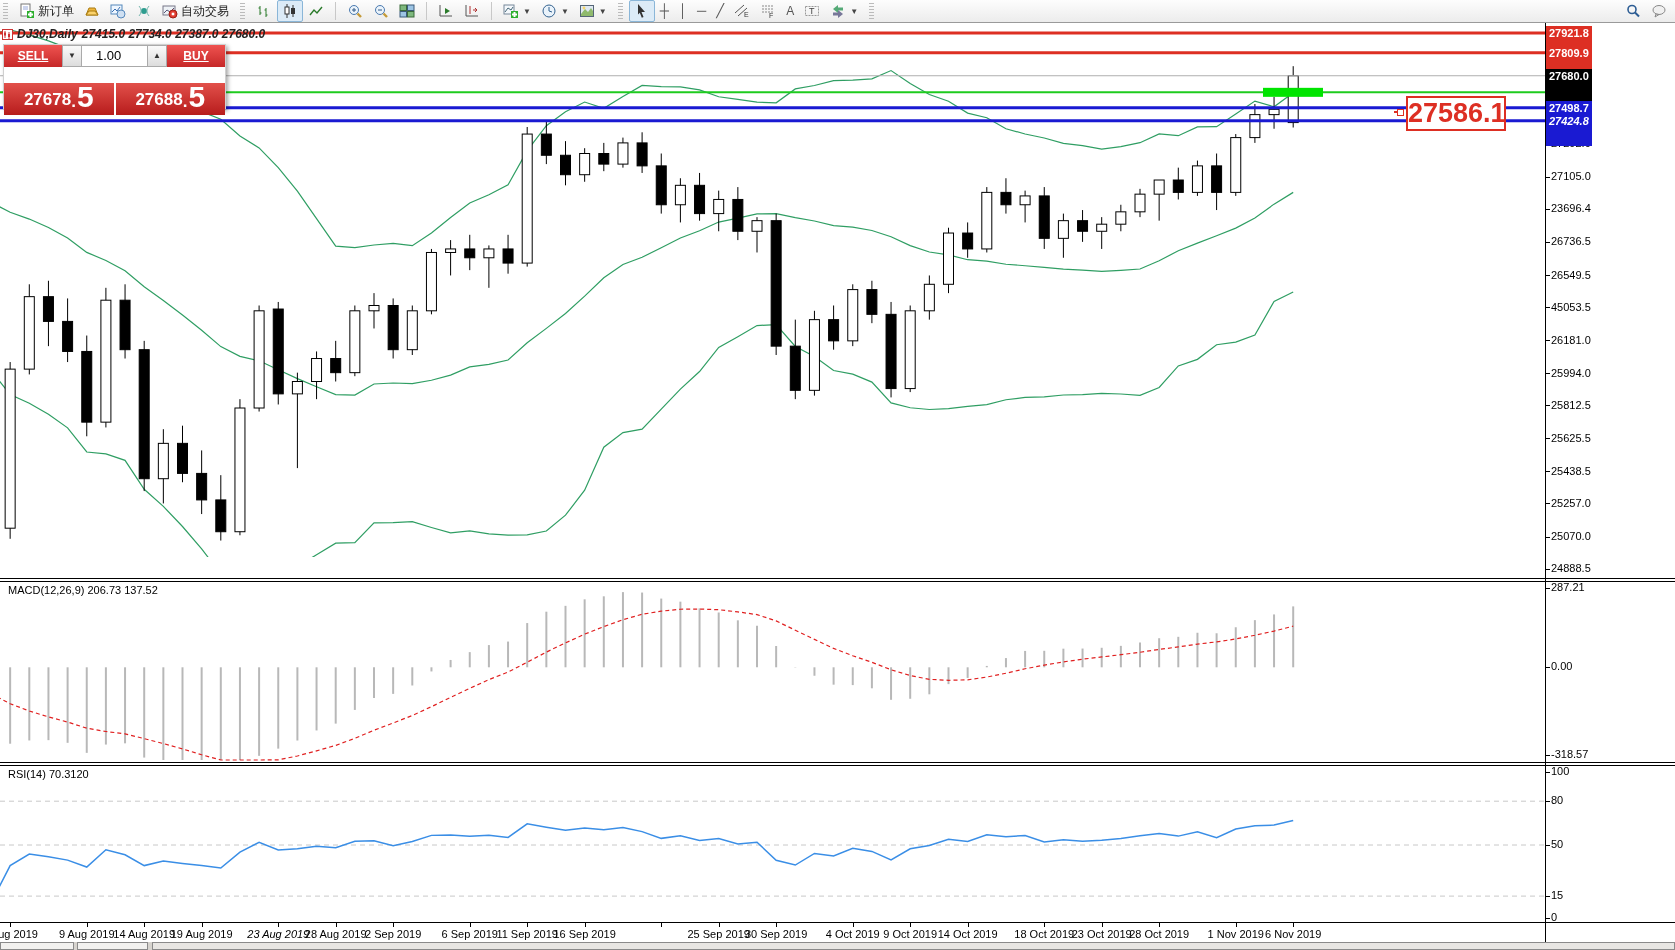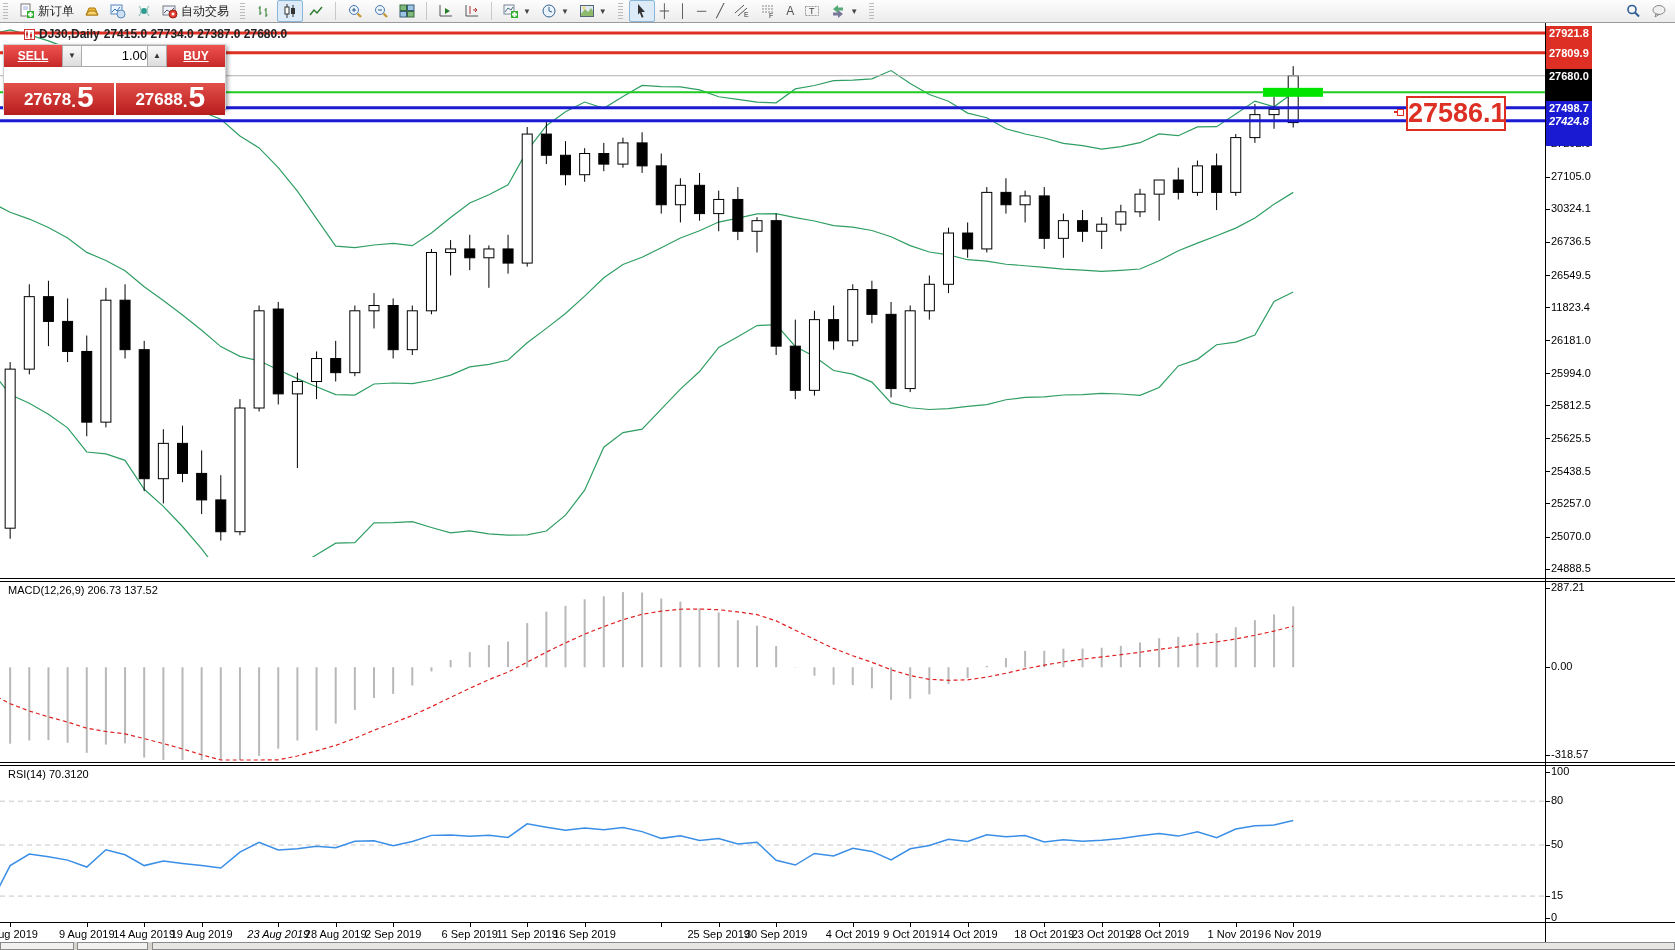--- a/index.html
+++ b/index.html
@@ -20,41 +20,41 @@
   .tfbtn{height:18px;min-width:26px;text-align:center;line-height:18px;padding:0 4px;
     border:1px solid transparent;border-radius:2px;font-size:12px;color:#333;}
   .tfbtn.active{border-color:#9a9a9a;background:#f6f6f6;box-shadow:inset 0 0 2px #bbb;}
   .icon16{width:16px;height:16px;display:inline-block;}
   .glyph{font-size:13px;color:#555;line-height:16px;}
   
   #chartwin{position:absolute;left:0;top:22px;width:1675px;height:920px;background:#fff;}
   #chart-svg{position:absolute;left:0;top:0;z-index:1;}
   .pane-sep{position:absolute;left:0;width:1675px;height:1px;background:#000;z-index:4;}
   #axis-border{position:absolute;left:1545px;top:22px;width:1px;height:920px;background:#000;z-index:4;}
-  #chart-title{position:absolute;left:24px;top:5px;z-index:6;display:flex;align-items:center;gap:4px;
-    font-size:12px;font-weight:bold;color:#222;}
+  #chart-title{position:absolute;left:2px;top:5px;z-index:6;display:flex;align-items:center;gap:4px;
+    font-size:12px;font-weight:bold;color:#222;font-style:italic;}
   #chart-title .mini{width:11px;height:11px;}
   #scroll-up{position:absolute;left:1552px;top:1px;font-size:9px;color:#555;z-index:6;}
   .axis-tick{position:absolute;left:1551px;z-index:5;font-size:11px;color:#000;white-space:nowrap;}
   .tickdash{position:absolute;left:1546px;width:4px;height:1px;background:#000;z-index:5;}
   .price-box{position:absolute;left:1546px;z-index:7;font-size:11px;font-weight:bold;
     padding:0 3px;height:32px;line-height:14px;white-space:nowrap;}
   .ind-label{position:absolute;left:8px;z-index:6;font-size:11px;color:#000;}
   .date-label{position:absolute;z-index:5;font-size:11px;color:#000;white-space:nowrap;transform:translateX(-50%);}
   .date-tick{position:absolute;width:1px;height:4px;background:#000;z-index:5;}
   
   #trade-panel{position:absolute;left:3px;top:22px;width:221px;height:63px;z-index:10;
     background:#fff;border:1px solid #d0d0d0;box-shadow:2px 2px 4px rgba(0,0,0,.35);}
   #tp-row1{display:flex;height:22px;}
   .tp-btn{flex:0 0 58px;background:linear-gradient(#ef5350,#c62828);color:#fff;font-size:12px;font-weight:bold;
     text-align:center;line-height:22px;text-decoration:underline;cursor:pointer;}
   .tp-step{flex:0 0 18px;background:linear-gradient(#fafafa,#dcdcdc);border:1px solid #aaa;
     font-size:8px;color:#333;text-align:center;line-height:20px;cursor:pointer;}
-  #tp-vol{flex:1;border:1px solid #aaa;border-left:none;border-right:none;text-align:right;
-    font-size:13px;line-height:20px;background:#fff;}
+  #tp-vol{flex:1;border:1px solid #aaa;border-left:none;border-right:none;text-align:left;
+    font-size:13px;line-height:20px;background:#fff;padding-left:14px;}
   #tp-row2{display:flex;height:32px;gap:2px;background:#fff;padding-top:16px;}
   .tp-quote{flex:1;background:linear-gradient(#e2504a,#b71c1c);color:#fff;display:flex;align-items:flex-end;
     justify-content:center;padding-bottom:3px;cursor:pointer;}
   .tp-quote .main{font-size:17px;font-weight:bold;line-height:24px;}
   .tp-quote .frac{font-size:30px;font-weight:bold;line-height:30px;margin-left:1px;}
   .tp-quote .dot{font-size:17px;font-weight:bold;}
   
   #annotation{position:absolute;left:962px;top:116px;z-index:8;font-size:30px;font-weight:bold;
     color:#00a02c;text-shadow:2px 2px 0 #4d4d4d;letter-spacing:4px;}
   #price-tag{position:absolute;left:1406px;top:74px;width:96px;height:31px;z-index:8;background:#fff;
@@ -584,27 +584,27 @@
         <div class="axis-tick" style="top:17.83881230116636px;">27843.5</div>
         <div class="tickdash" style="top:56.77076705549651px;"></div>
         <div class="axis-tick" style="top:50.27076705549651px;">27660.0</div>
         <div class="tickdash" style="top:89.73294450335794px;"></div>
         <div class="axis-tick" style="top:83.23294450335794px;">27473.5</div>
         <div class="tickdash" style="top:121.81141746200058px;"></div>
         <div class="axis-tick" style="top:115.31141746200058px;">27292.0</div>
         <div class="tickdash" style="top:154.8619653587839px;"></div>
         <div class="axis-tick" style="top:148.3619653587839px;">27105.0</div>
         <div class="tickdash" style="top:186.94043831742653px;"></div>
-        <div class="axis-tick" style="top:180.44043831742653px;">30324.1</div>
+        <div class="axis-tick" style="top:180.44043831742653px;">23696.4</div>
         <div class="tickdash" style="top:219.9909862142098px;"></div>
         <div class="axis-tick" style="top:213.4909862142098px;">26736.5</div>
         <div class="tickdash" style="top:253.04153411099313px;"></div>
         <div class="axis-tick" style="top:246.54153411099313px;">26549.5</div>
         <div class="tickdash" style="top:285.1200070696358px;"></div>
-        <div class="axis-tick" style="top:278.6200070696358px;">11823.4</div>
+        <div class="axis-tick" style="top:278.6200070696358px;">45053.5</div>
         <div class="tickdash" style="top:318.1705549664191px;"></div>
         <div class="axis-tick" style="top:311.6705549664191px;">26181.0</div>
         <div class="tickdash" style="top:351.2211028632024px;"></div>
         <div class="axis-tick" style="top:344.7211028632024px;">25994.0</div>
         <div class="tickdash" style="top:383.299575821845px;"></div>
         <div class="axis-tick" style="top:376.799575821845px;">25812.5</div>
         <div class="tickdash" style="top:416.3501237186283px;"></div>
         <div class="axis-tick" style="top:409.8501237186283px;">25625.5</div>
         <div class="tickdash" style="top:449.4006716154116px;"></div>
         <div class="axis-tick" style="top:442.9006716154116px;">25438.5</div>

